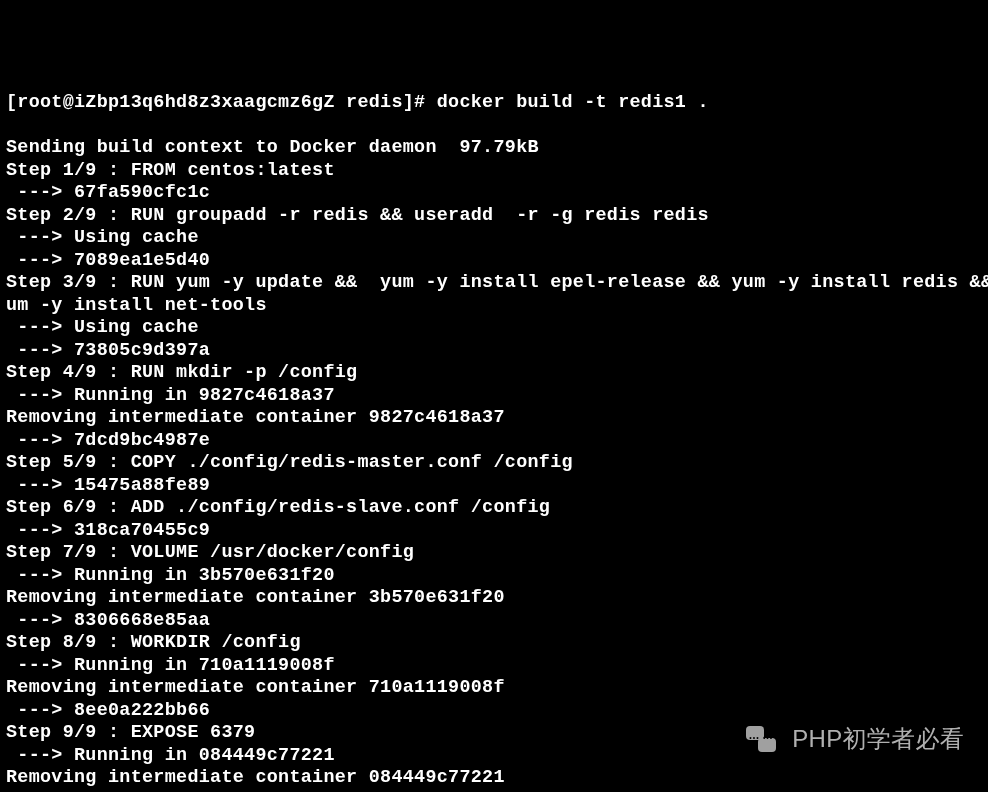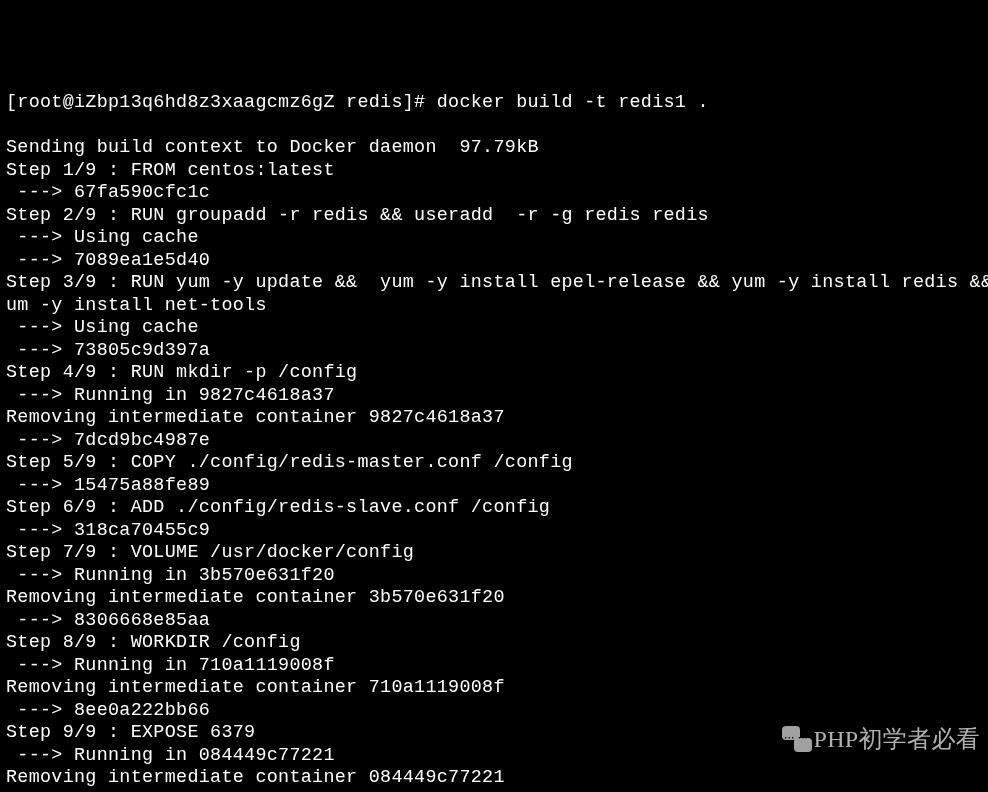--- a/index.html
+++ b/index.html
@@ -11,30 +11,30 @@
     font-size: 18.4px;
     line-height: 22.5px;
     width: 988px;
     height: 792px;
     box-sizing: border-box;
     white-space: pre;
     overflow: hidden;
     position: relative;
     letter-spacing: 0.3px;
   }
-  .line { white-space: pre; }
+  .line { white-space: pre; font-weight: bold; }
   .watermark {
     position: absolute;
     bottom: 40px;
-    right: 8px;
+    right: 24px;
     display: flex;
     align-items: center;
-    gap: 2px;
+    gap: 16px;
     color: #cfcfcf;
-    font-family: Liberation Serif, serif;
+    font-family: Liberation Sans, sans-serif;
     font-size: 24px;
     opacity: 0.85;
   }
   .wm-icon {
     width: 30px;
     height: 26px;
     position: relative;
   }
   .wm-icon .bubble {
     position: absolute;

